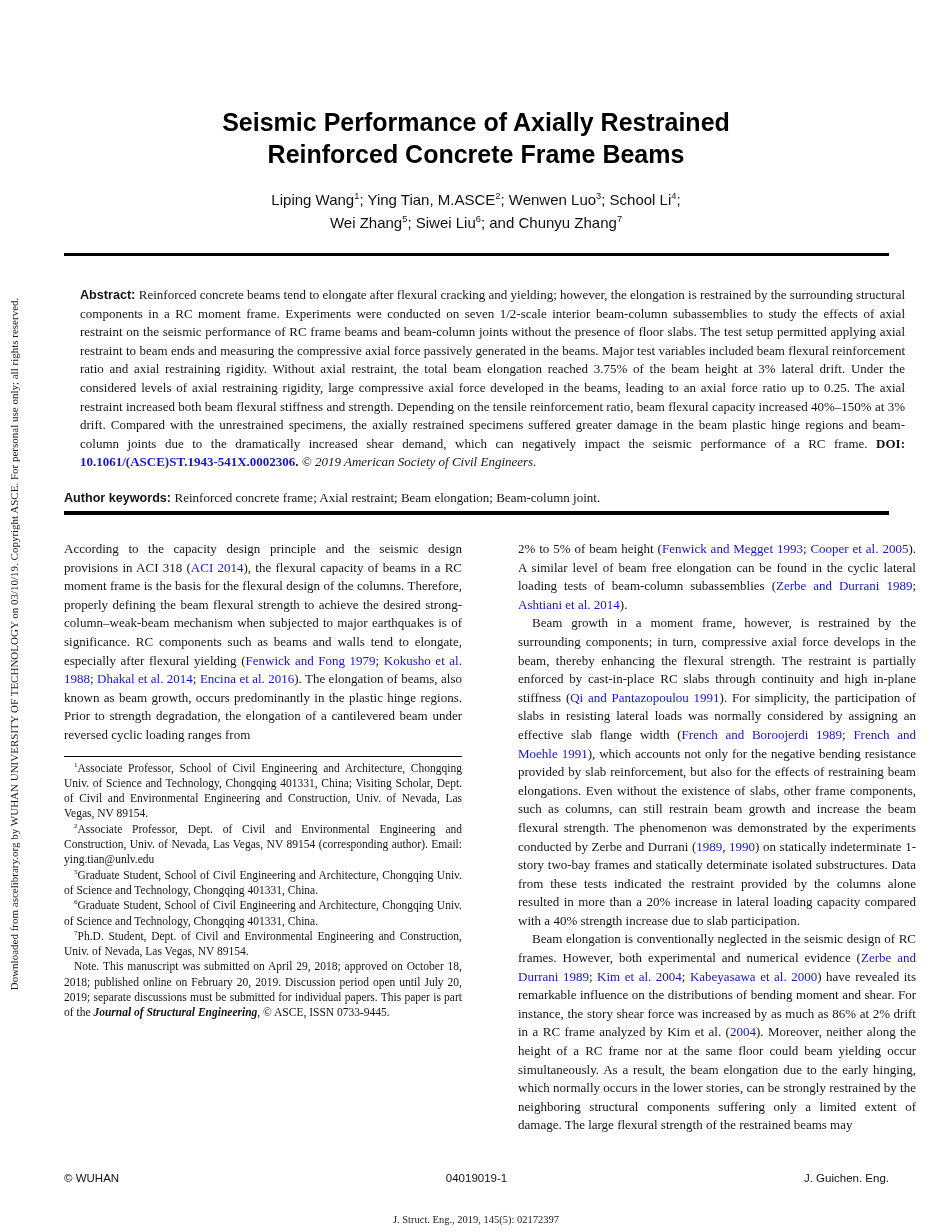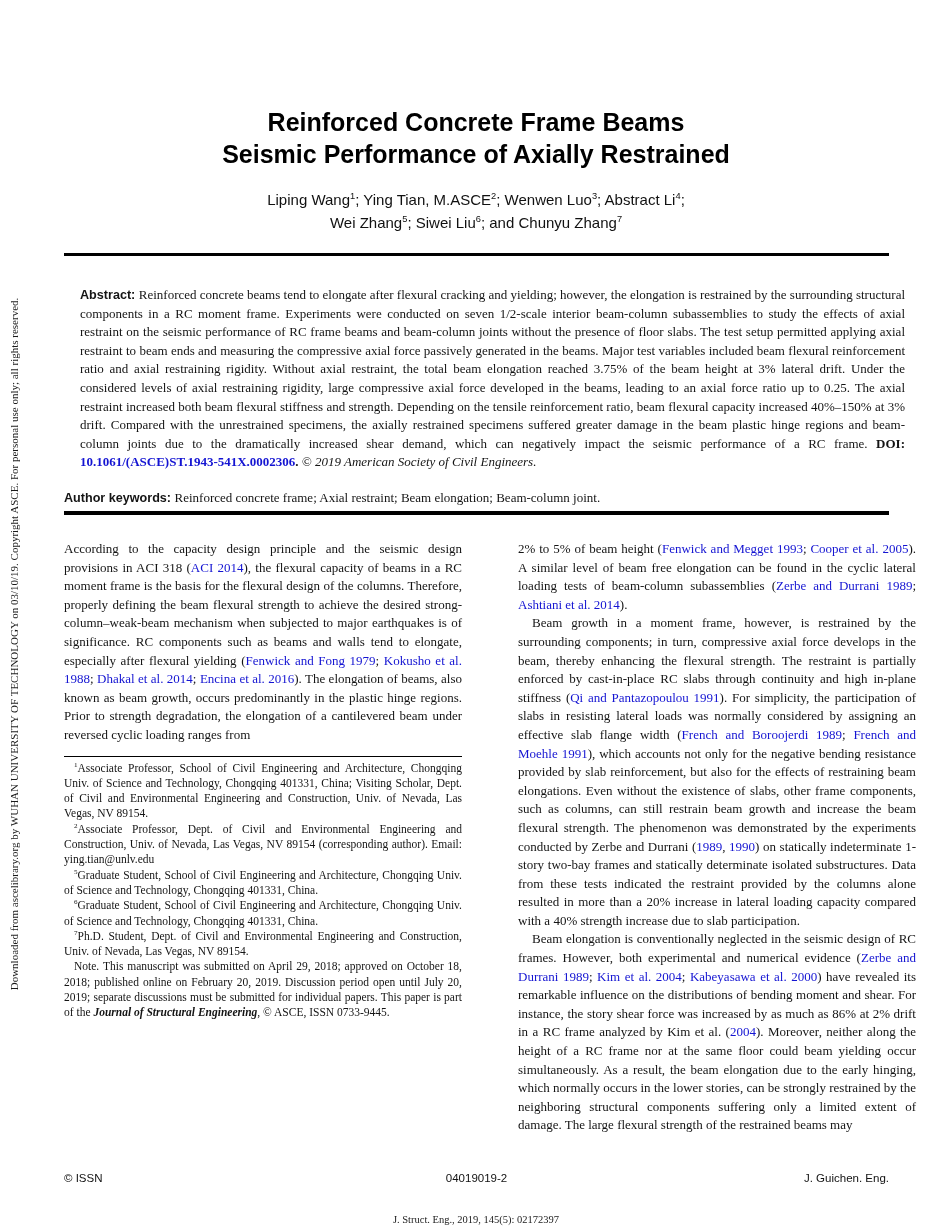--- a/index.html
+++ b/index.html
@@ -74,26 +74,26 @@
   .s-linkbold { color:var(--link); font-weight:bold; }
 </style>
 </head>
 <body>
 
 <div class="page">
 
   <div class="watermark">Downloaded from ascelibrary.org by WUHAN UNIVERSITY OF TECHNOLOGY on 03/10/19. Copyright ASCE. For personal use only; all rights reserved.</div>
 
   <h1 class="title">
+    <span class="tl">Seismic Performance of Axially Restrained</span>
     <span class="tl">Reinforced Concrete Frame Beams</span>
-    <span class="tl">Seismic Performance of Axially Restrained</span>
   </h1>
 
   <div class="authors">
-    <div><span>Liping Wang</span><span class="s-sup">1</span><span>; Ying Tian, M.ASCE</span><span class="s-sup">2</span><span>; Wenwen Luo</span><span class="s-sup">3</span><span>; Abstract Li</span><span class="s-sup">4</span><span>;</span></div>
+    <div><span>Liping Wang</span><span class="s-sup">1</span><span>; Ying Tian, M.ASCE</span><span class="s-sup">2</span><span>; Wenwen Luo</span><span class="s-sup">3</span><span>; School Li</span><span class="s-sup">4</span><span>;</span></div>
     <div><span>Wei Zhang</span><span class="s-sup">5</span><span>; Siwei Liu</span><span class="s-sup">6</span><span>; and Chunyu Zhang</span><span class="s-sup">7</span></div>
   </div>
 
   <div class="rule-thick"></div>
 
   <p class="abstract"><span class="s-boldsans">Abstract: </span><span>Reinforced concrete beams tend to elongate after flexural cracking and yielding; however, the elongation is restrained by the surrounding structural components in a RC moment frame. Experiments were conducted on seven 1/2-scale interior beam-column subassemblies to study the effects of axial restraint on the seismic performance of RC frame beams and beam-column joints without the presence of floor slabs. The test setup permitted applying axial restraint to beam ends and measuring the compressive axial force passively generated in the beams. Major test variables included beam flexural reinforcement ratio and axial restraining rigidity. Without axial restraint, the total beam elongation reached 3.75% of the beam height at 3% lateral drift. Under the considered levels of axial restraining rigidity, large compressive axial force developed in the beams, leading to an axial force ratio up to 0.25. The axial restraint increased both beam flexural stiffness and strength. Depending on the tensile reinforcement ratio, beam flexural capacity increased 40%–150% at 3% drift. Compared with the unrestrained specimens, the axially restrained specimens suffered greater damage in the beam plastic hinge regions and beam-column joints due to the dramatically increased shear demand, which can negatively impact the seismic performance of a RC frame. </span><span class="s-bold">DOI: </span><span class="s-linkbold">10.1061/(ASCE)ST.1943-541X.0002306</span><span class="s-bold">. </span><span class="s-italic">© 2019 American Society of Civil Engineers.</span></p>
 
   <p class="keywords"><span class="s-boldsans">Author keywords: </span><span>Reinforced concrete frame; Axial restraint; Beam elongation; Beam-column joint.</span></p>
 
   <div class="rule-double"></div>
@@ -112,20 +112,20 @@
     </div>
   </div>
 
   <div class="col col-right">
     <p class="body-p"><span>2% to 5% of beam height (</span><span class="s-link">Fenwick and Megget 1993</span><span>; </span><span class="s-link">Cooper et al. 2005</span><span>). A similar level of beam free elongation can be found in the cyclic lateral loading tests of beam-column subassemblies (</span><span class="s-link">Zerbe and Durrani 1989</span><span>; </span><span class="s-link">Ashtiani et al. 2014</span><span>).</span></p>
     <p class="body-p indent"><span>Beam growth in a moment frame, however, is restrained by the surrounding components; in turn, compressive axial force develops in the beam, thereby enhancing the flexural strength. The restraint is partially enforced by cast-in-place RC slabs through continuity and high in-plane stiffness (</span><span class="s-link">Qi and Pantazopoulou 1991</span><span>). For simplicity, the participation of slabs in resisting lateral loads was normally considered by assigning an effective slab flange width (</span><span class="s-link">French and Boroojerdi 1989</span><span>; </span><span class="s-link">French and Moehle 1991</span><span>), which accounts not only for the negative bending resistance provided by slab reinforcement, but also for the effects of restraining beam elongations. Even without the existence of slabs, other frame components, such as columns, can still restrain beam growth and increase the beam flexural strength. The phenomenon was demonstrated by the experiments conducted by Zerbe and Durrani (</span><span class="s-link">1989</span><span>, </span><span class="s-link">1990</span><span>) on statically indeterminate 1-story two-bay frames and statically determinate isolated substructures. Data from these tests indicated the restraint provided by the columns alone resulted in more than a 20% increase in lateral loading capacity compared with a 40% strength increase due to slab participation.</span></p>
     <p class="body-p indent"><span>Beam elongation is conventionally neglected in the seismic design of RC frames. However, both experimental and numerical evidence (</span><span class="s-link">Zerbe and Durrani 1989</span><span>; </span><span class="s-link">Kim et al. 2004</span><span>; </span><span class="s-link">Kabeyasawa et al. 2000</span><span>) have revealed its remarkable influence on the distributions of bending moment and shear. For instance, the story shear force was increased by as much as 86% at 2% drift in a RC frame analyzed by Kim et al. (</span><span class="s-link">2004</span><span>). Moreover, neither along the height of a RC frame nor at the same floor could beam yielding occur simultaneously. As a result, the beam elongation due to the early hinging, which normally occurs in the lower stories, can be strongly restrained by the neighboring structural components suffering only a limited extent of damage. The large flexural strength of the restrained beams may</span></p>
   </div>
 
   <div class="footer">
-    <span class="f-l">© ISSN</span>
-    <span class="f-c">04019019-2</span>
+    <span class="f-l">© WUHAN</span>
+    <span class="f-c">04019019-1</span>
     <span class="f-r">J. Guichen. Eng.</span>
   </div>
 
   <div class="citation-line">J. Struct. Eng., 2019, 145(5): 02172397</div>
 
 </div>
 
 </body></html>

